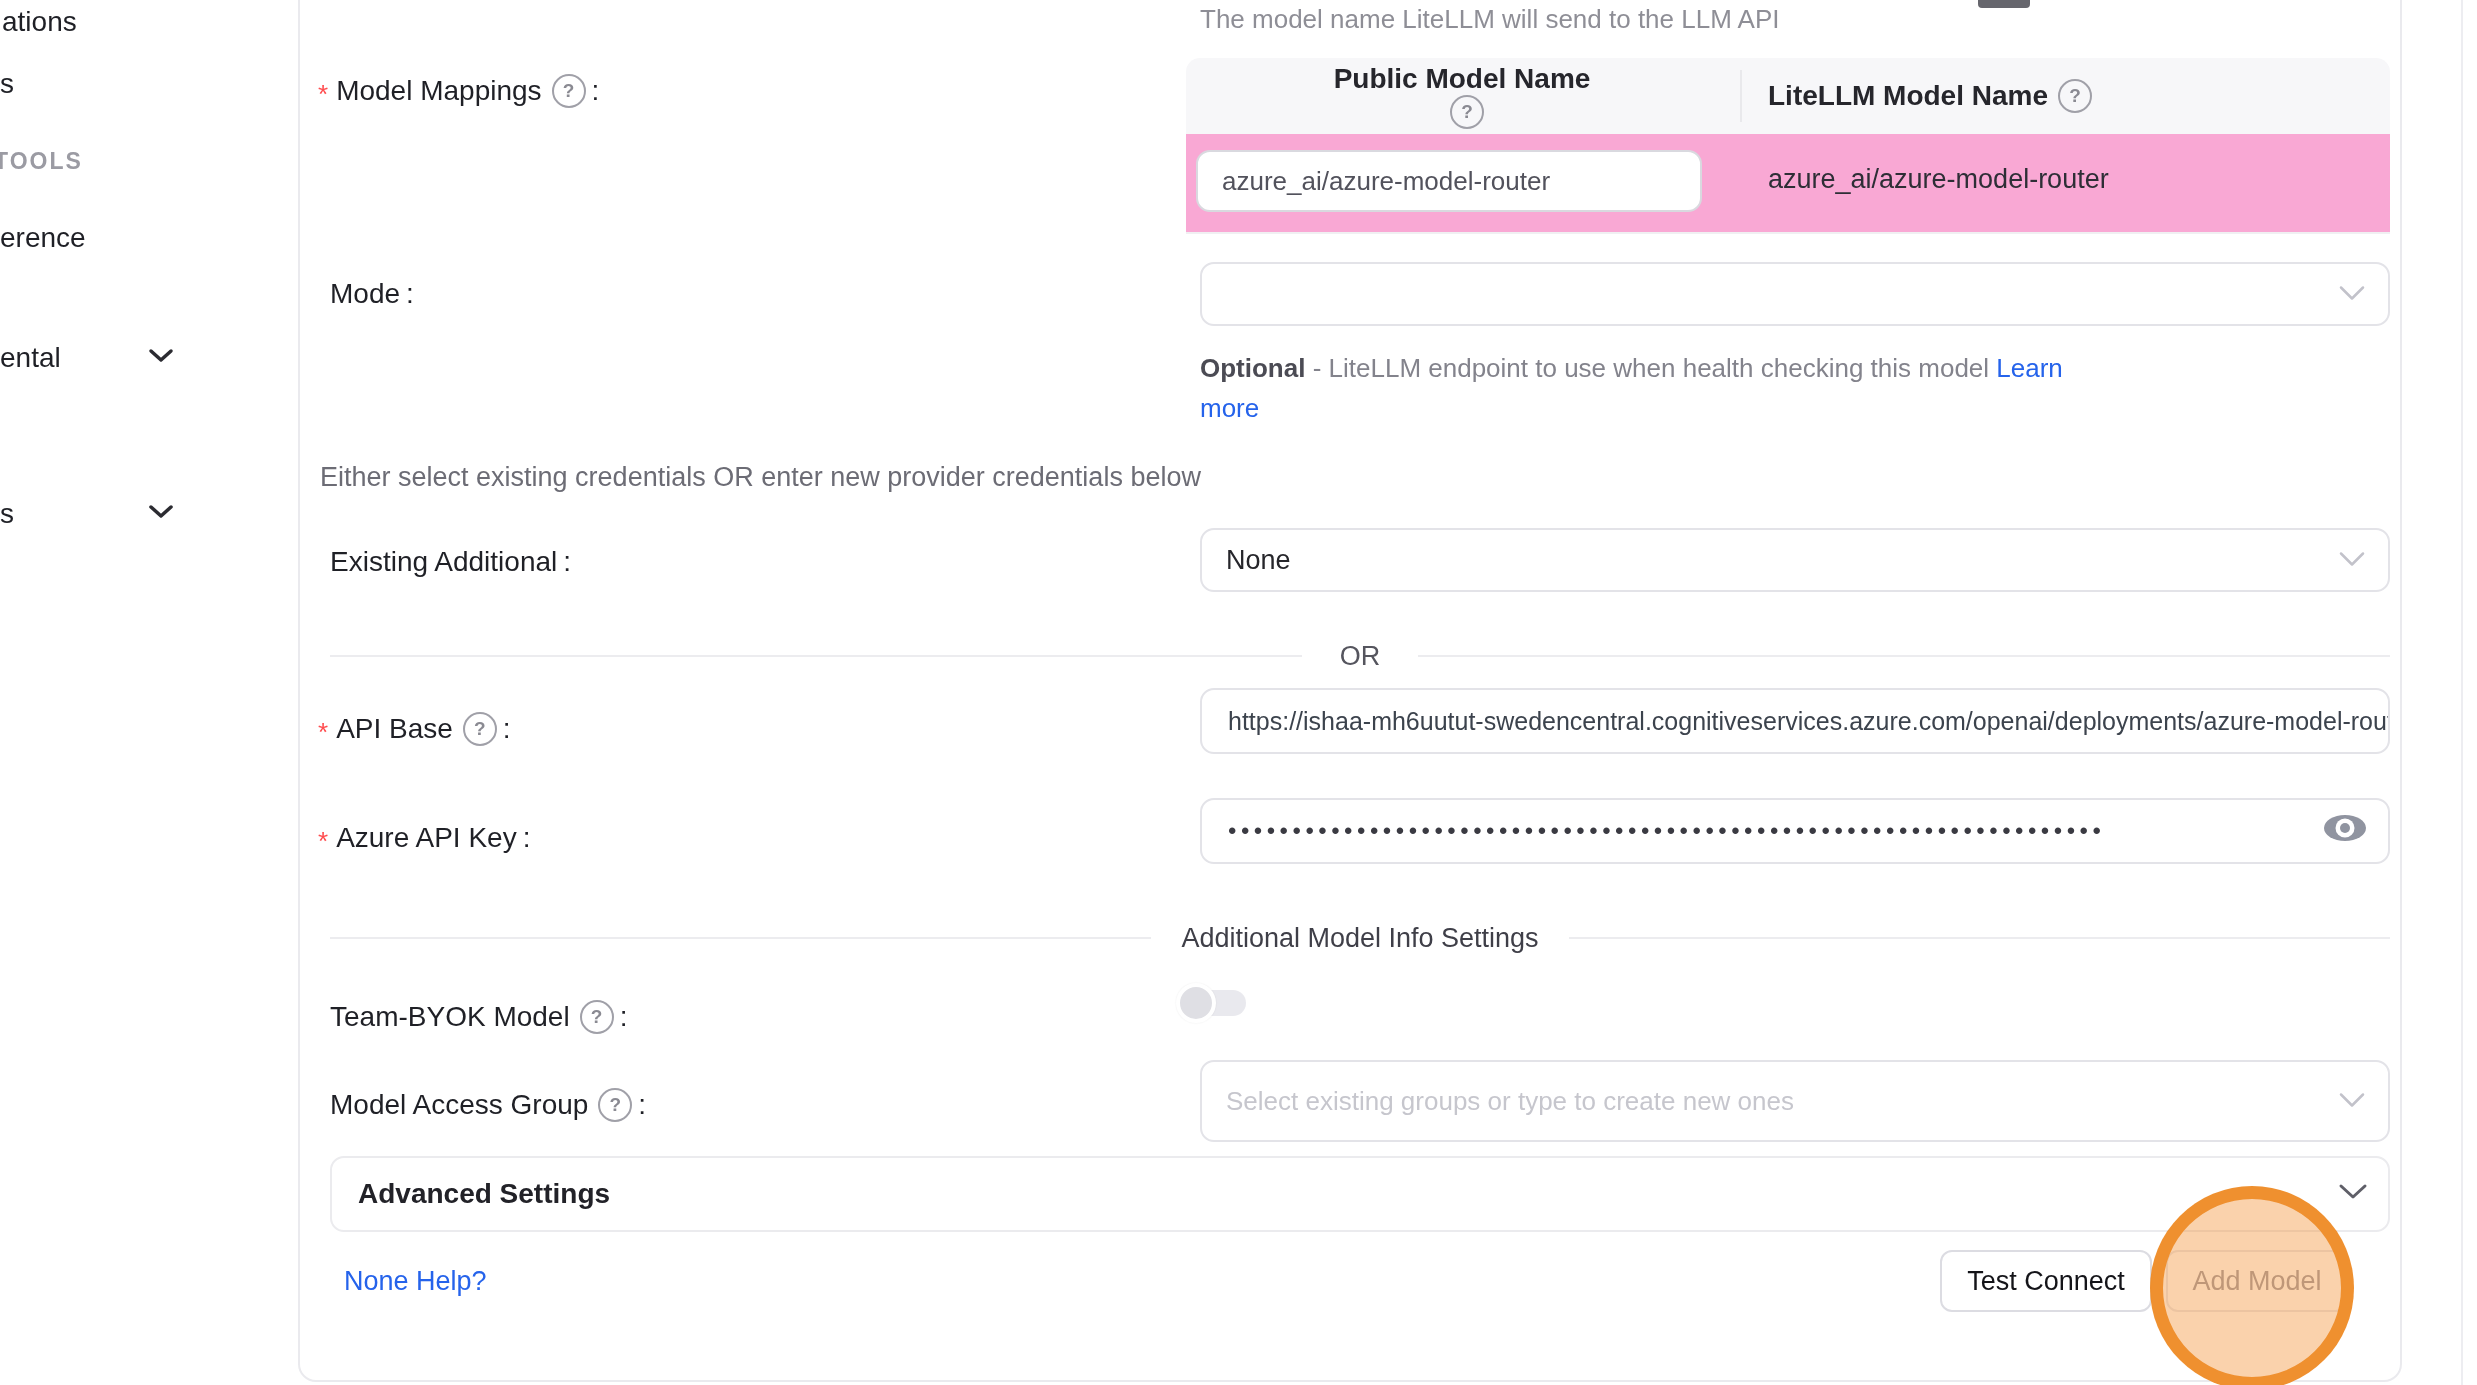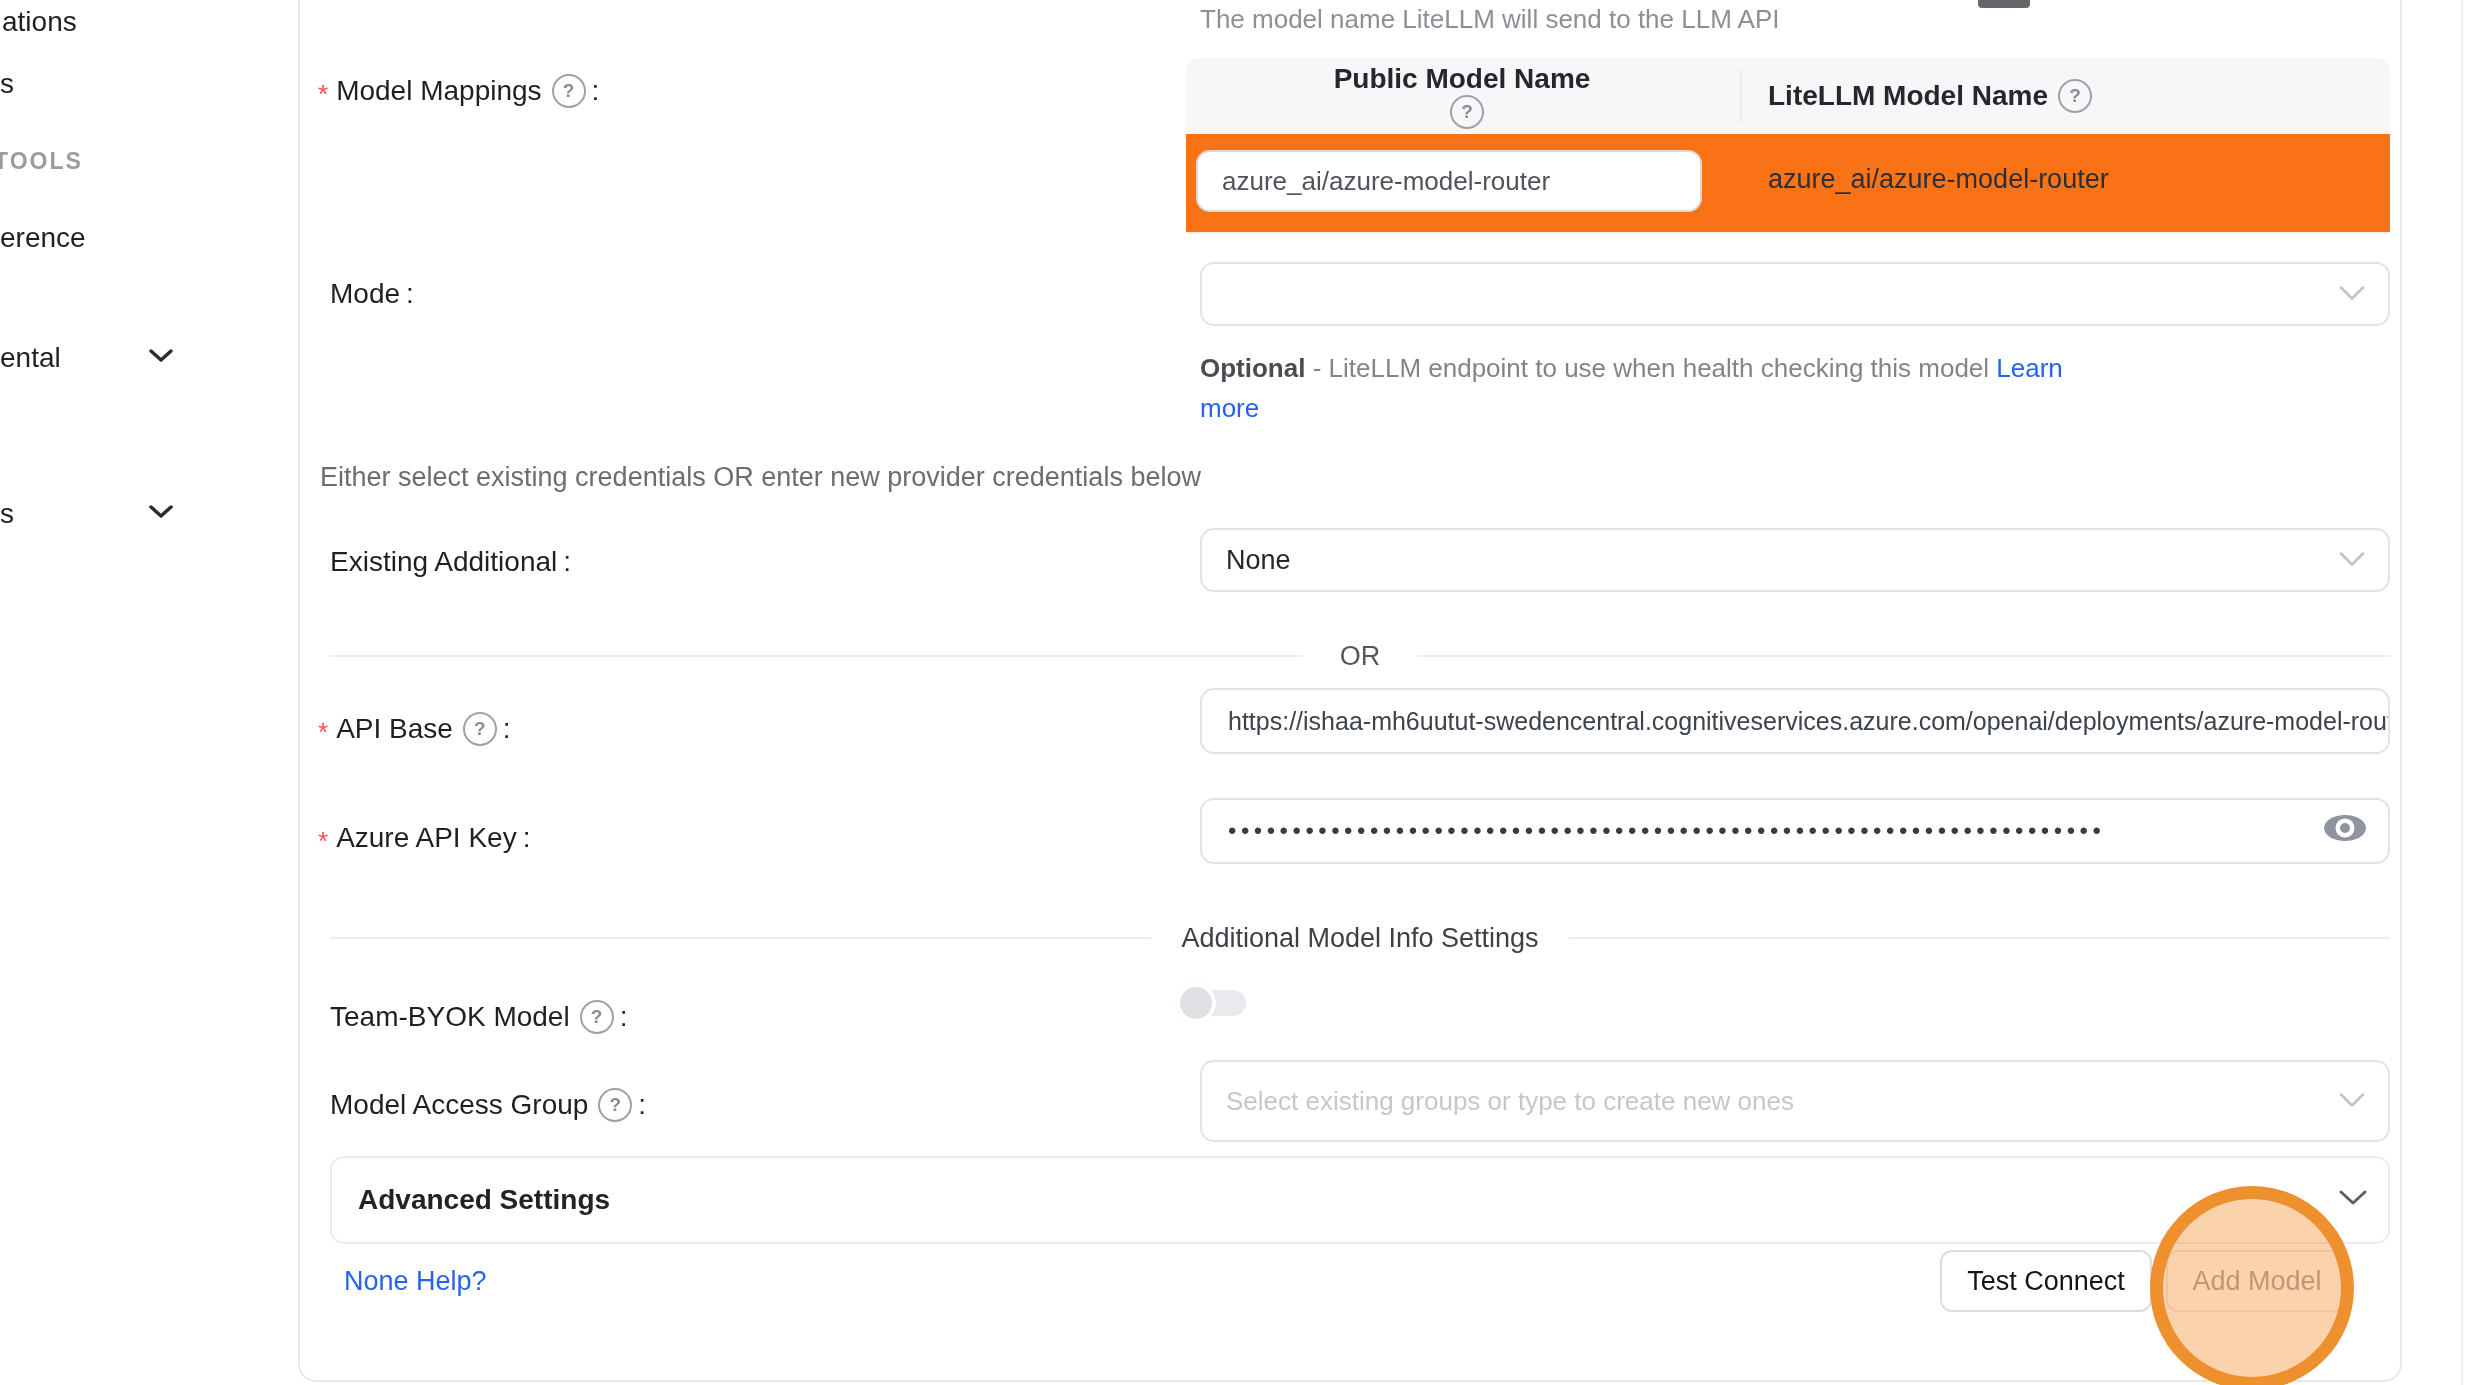--- a/index.html
+++ b/index.html
@@ -22,21 +22,21 @@
   .colon{margin-left:6px;}
   .help{display:inline-flex;align-items:center;justify-content:center;width:30px;height:30px;
         border:2px solid #a0a0a8;border-radius:50%;color:#8a8a92;font-size:19px;font-weight:700;
         margin-left:10px;flex:0 0 auto;}
 
   
   .mm-table{position:absolute;left:1186px;top:58px;width:1204px;}
   .mm-head{height:76px;background:#f7f7f9;border-radius:14px 14px 0 0;display:flex;align-items:center;}
   .mm-col{font-size:28px;font-weight:700;color:#26262c;display:flex;align-items:center;}
   .mm-divider{position:absolute;left:554px;top:12px;width:2px;height:52px;background:#e9e9ec;}
-  .mm-body{height:98px;background:#f97316;border-bottom:2px solid #f0f0f2;position:relative;}
+  .mm-body{height:98px;background:#f9a8d4;border-bottom:2px solid #f0f0f2;position:relative;}
   .mm-input{position:absolute;left:10px;top:16px;width:478px;height:58px;border:2px solid #d9d9df;
             border-radius:14px;background:#fff;display:flex;align-items:center;padding-left:24px;
             font-size:26px;color:#52525c;}
   .mm-static{position:absolute;left:582px;top:30px;font-size:27px;font-weight:500;color:#2e2e36;}
 
   
   .select{position:absolute;left:1200px;width:1190px;height:64px;border:2px solid #e3e3e8;border-radius:14px;
           background:#fff;display:flex;align-items:center;padding:0 60px 0 24px;box-sizing:border-box;
           font-size:27px;color:#26262b;}
   .select .chev{position:absolute;right:22px;top:50%;transform:translateY(-50%);}
@@ -57,21 +57,21 @@
   .opt-note{position:absolute;left:1200px;top:348px;font-size:26px;line-height:40px;color:#83838c;}
   .opt-note b{color:#4b4b54;}
   .link{color:#2563eb;}
 
   
   .toggle{position:absolute;left:1184px;top:990px;width:62px;height:26px;background:#e9e9ee;border-radius:14px;cursor:pointer;}
   .knob{position:absolute;left:-8px;top:-7px;width:32px;height:32px;background:#dfdfe4;border:4px solid #fff;
         border-radius:50%;box-shadow:0 0 2px rgba(0,0,0,0.08);}
 
   
-  .adv{position:absolute;left:330px;top:1156px;width:2060px;height:88px;border:2px solid #ebebee;border-radius:14px;
+  .adv{position:absolute;left:330px;top:1156px;width:2060px;height:76px;border:2px solid #ebebee;border-radius:14px;
        background:#fff;display:flex;align-items:center;justify-content:space-between;padding:0 20px 0 26px;
        box-sizing:border-box;cursor:pointer;}
   .adv-title{font-size:28px;font-weight:700;color:#222228;}
 
   .need-help{position:absolute;left:344px;top:1266px;font-size:27px;font-weight:500;color:#2563eb;cursor:pointer;}
 
   .btn{position:absolute;top:1250px;height:62px;border-radius:12px;background:#fff;display:flex;
        align-items:center;justify-content:center;font-size:27px;box-sizing:border-box;cursor:pointer;}
   .btn-test{left:1940px;width:212px;border:2px solid #dcdce2;color:#141419;}
   .btn-add{left:2166px;width:182px;border:2px solid #e7e7ec;color:#9a9aa6;}

